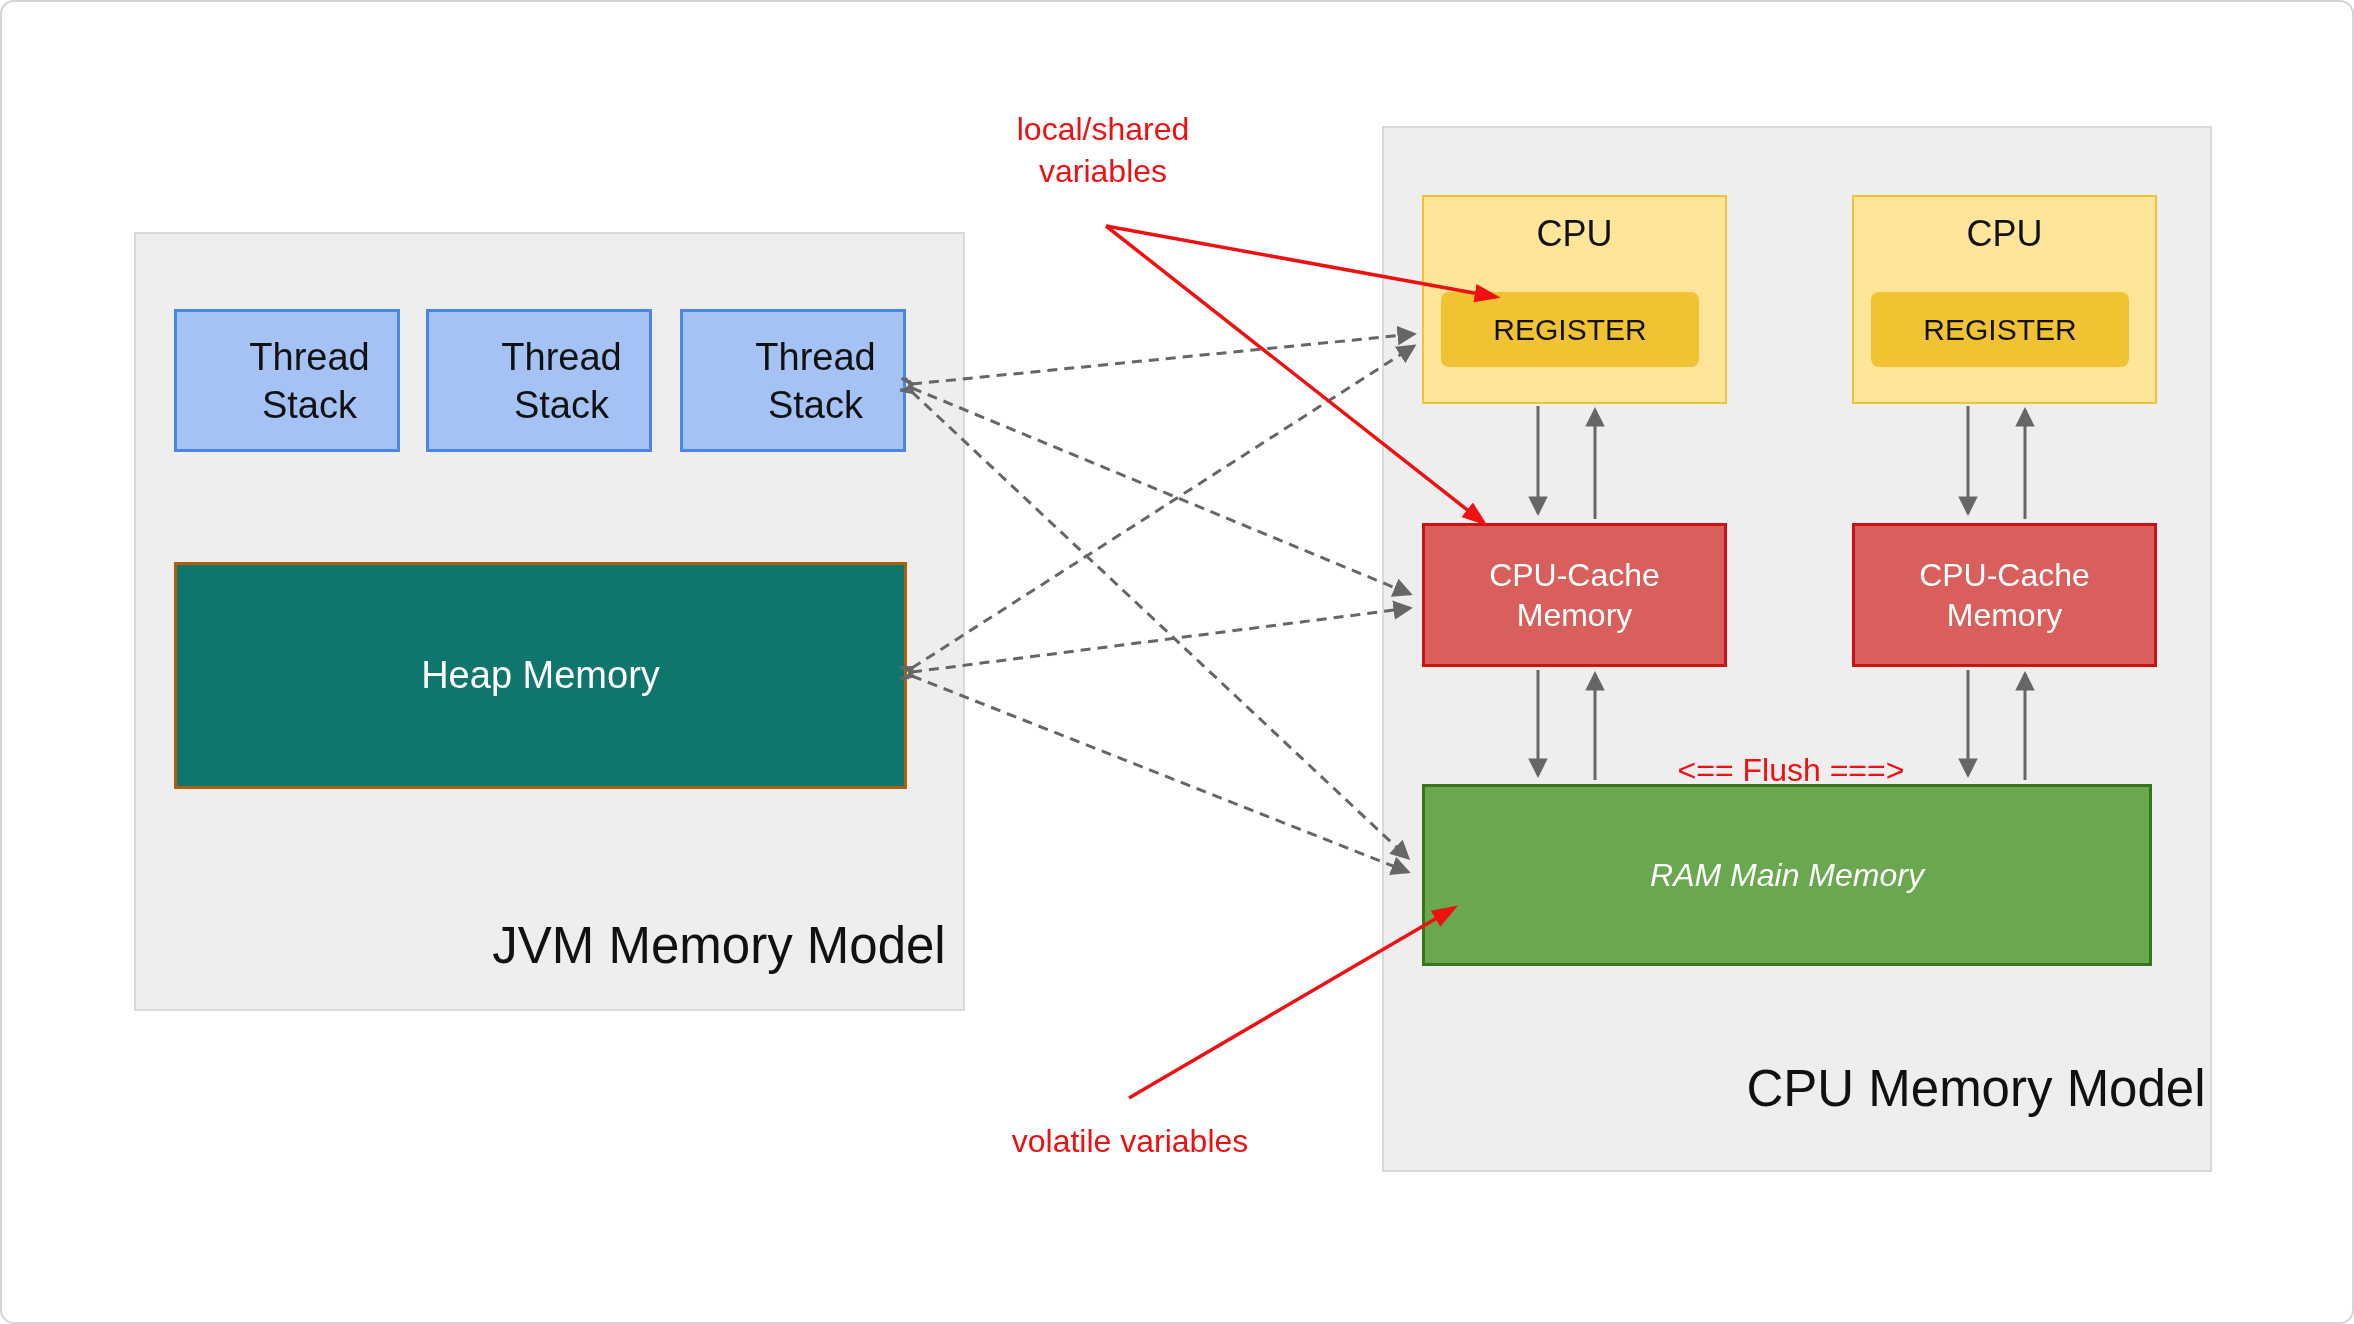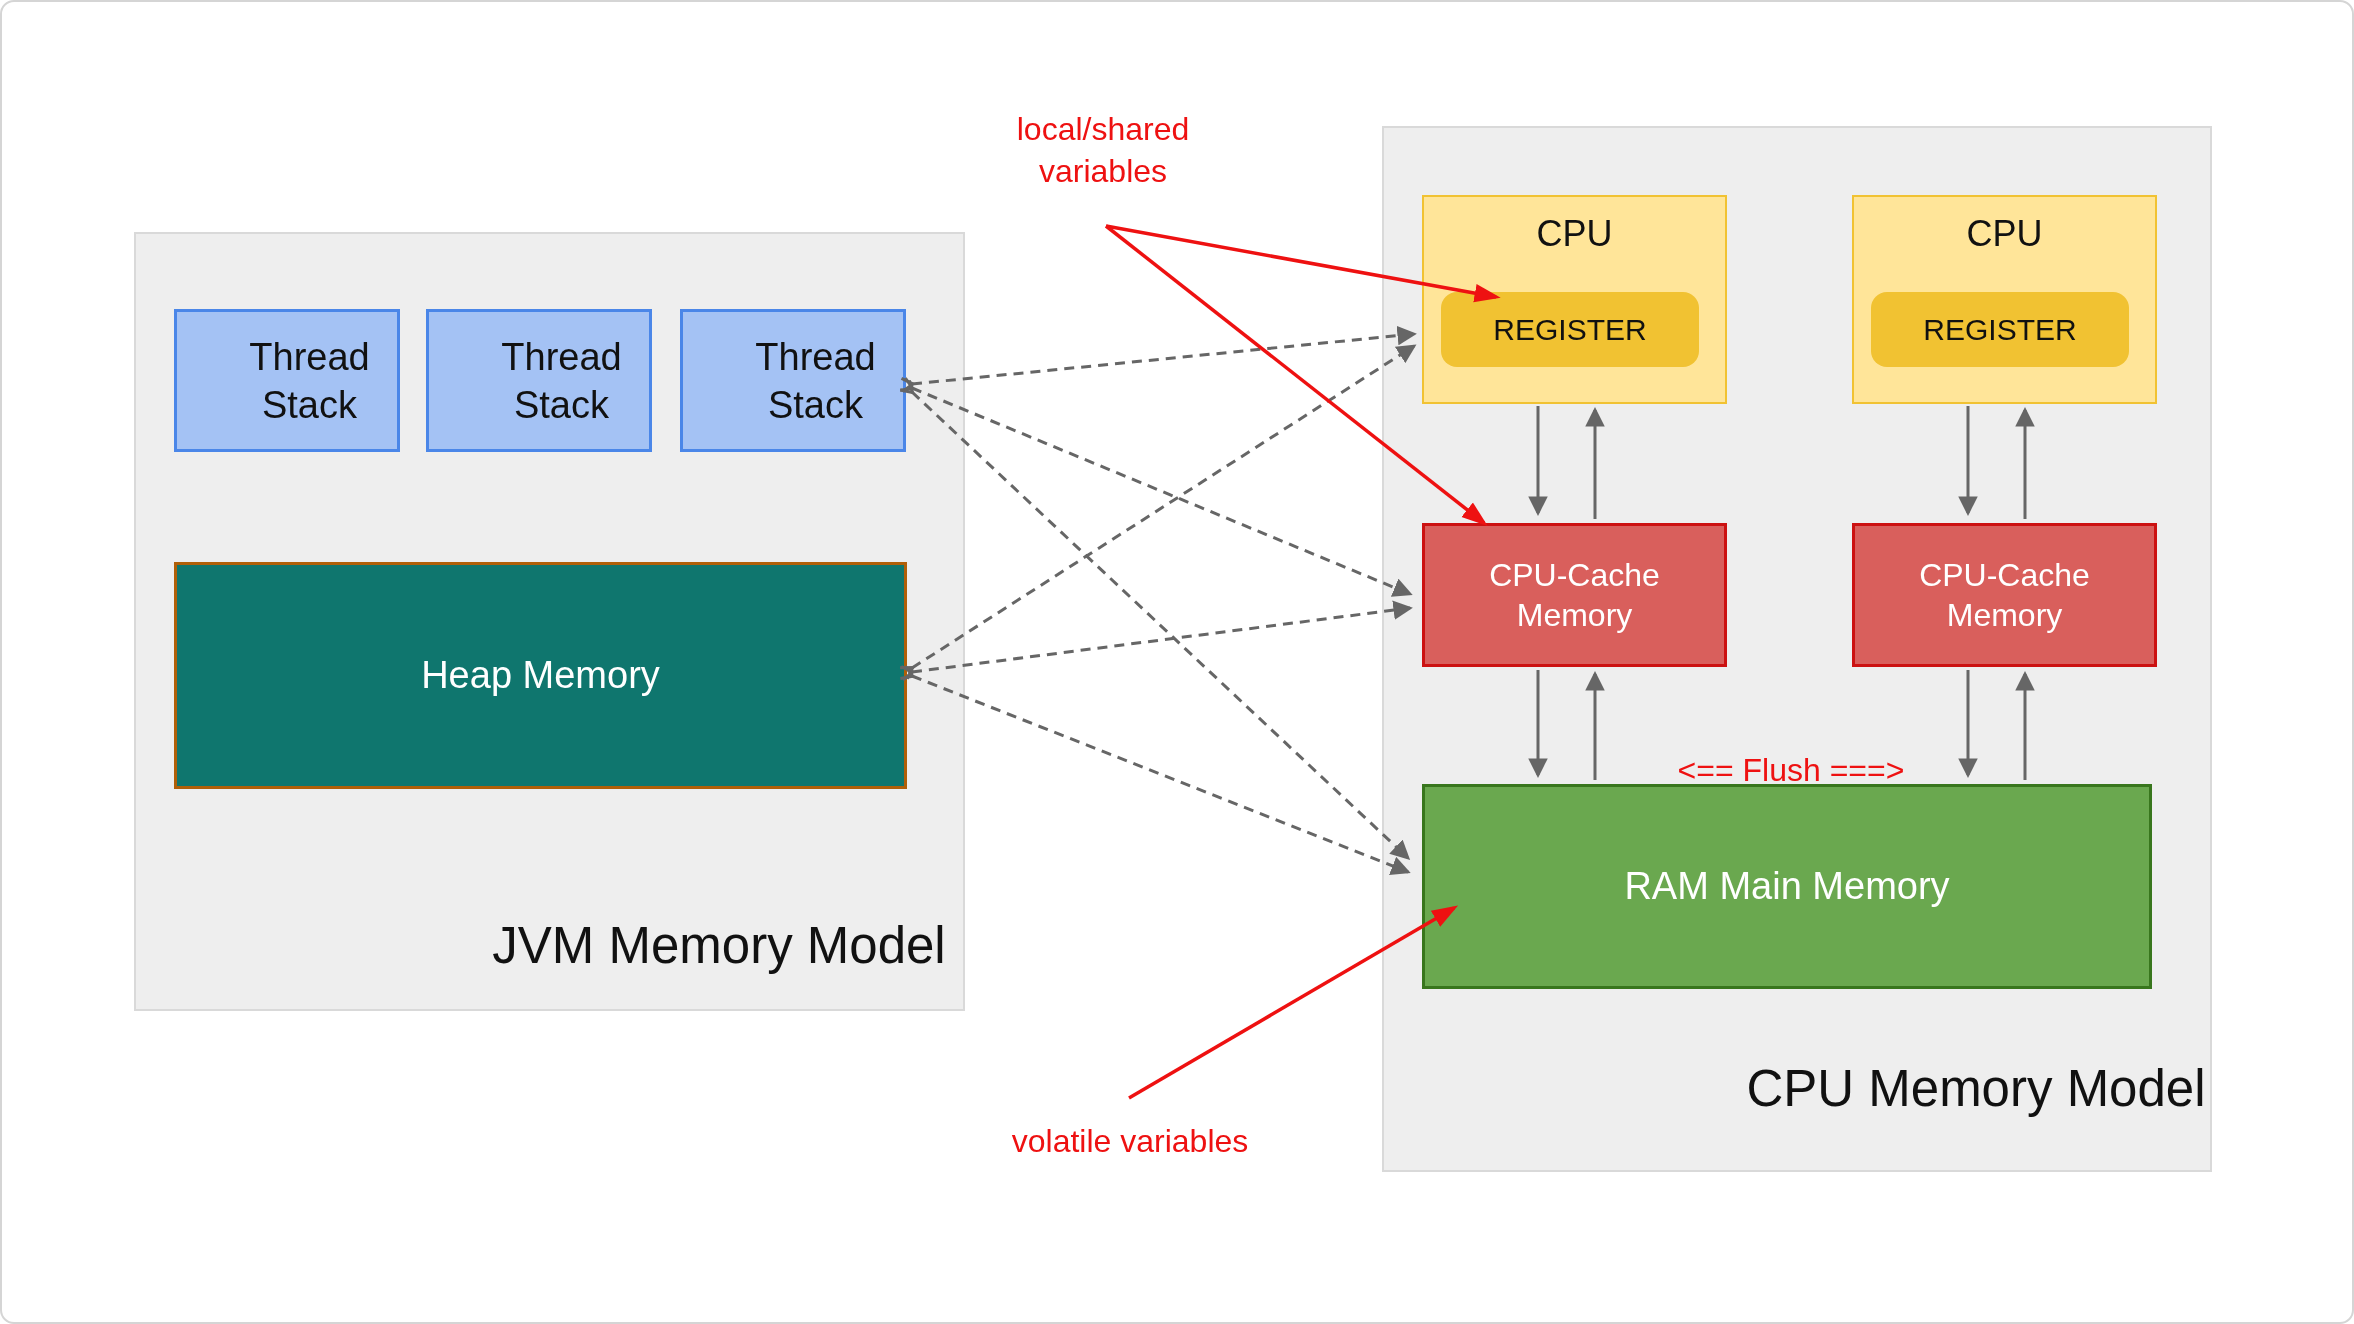--- a/index.html
+++ b/index.html
@@ -18,28 +18,28 @@
   .ts1{left:172px;} .ts2{left:424px;} .ts3{left:678px;}
   .heap{left:172px;top:560px;width:733px;height:227px;background:#0f766e;border:3px solid #b05f08;
         color:#ffffff;font-size:38px;}
   .panel-title{font-size:51px;line-height:48px;color:#111;text-align:center;width:600px;height:48px;}
   .jvm-title{left:417px;top:920px;}
   .cpu-title{left:1674px;top:1063px;}
   .cpubox{background:#ffe599;border:2px solid #f1c232;width:305px;height:209px;top:193px;
           display:flex;justify-content:center;align-items:flex-start;padding-top:16px;
           font-size:36px;color:#111;}
   .cpu1{left:1420px;} .cpu2{left:1850px;}
-  .register{background:#f1c232;border-radius:16px;width:258px;height:75px;top:290px;
+  .register{background:#f1c232;border-radius:8px;width:258px;height:75px;top:290px;
             font-size:30px;color:#111;}
   .reg1{left:1439px;} .reg2{left:1869px;}
   .cache{background:#d95f5c;border:3px solid #cc1111;width:305px;height:144px;top:521px;
          color:#ffffff;font-size:32px;line-height:40px;}
   .cache1{left:1420px;} .cache2{left:1850px;}
-  .ram{left:1420px;top:782px;width:730px;height:205px;background:#6aa84f;border:3px solid #38761d;
-       color:#ffffff;font-size:38px;}
+  .ram{left:1420px;top:782px;width:730px;height:182px;background:#6aa84f;border:3px solid #38761d;
+       color:#ffffff;font-size:32px;font-style:italic;}
   .red-note{color:#ee1111;font-size:32px;line-height:42px;text-align:center;}
   .local-shared{left:950px;top:106px;width:302px;}
   .volatile{left:978px;top:1118px;width:300px;}
   .flush{left:1639px;top:722px;width:300px;height:44px;line-height:44px;margin-top:24px;}
   svg.overlay{position:absolute;left:0;top:0;width:2354px;height:1324px;pointer-events:none;}
 </style>
 </head>
 <body>
 
 <div id="page">

